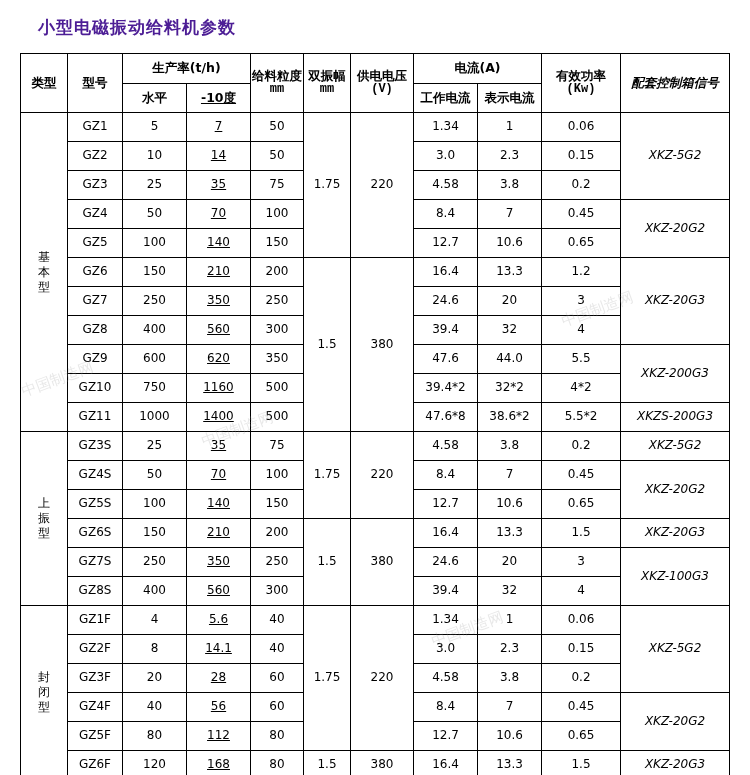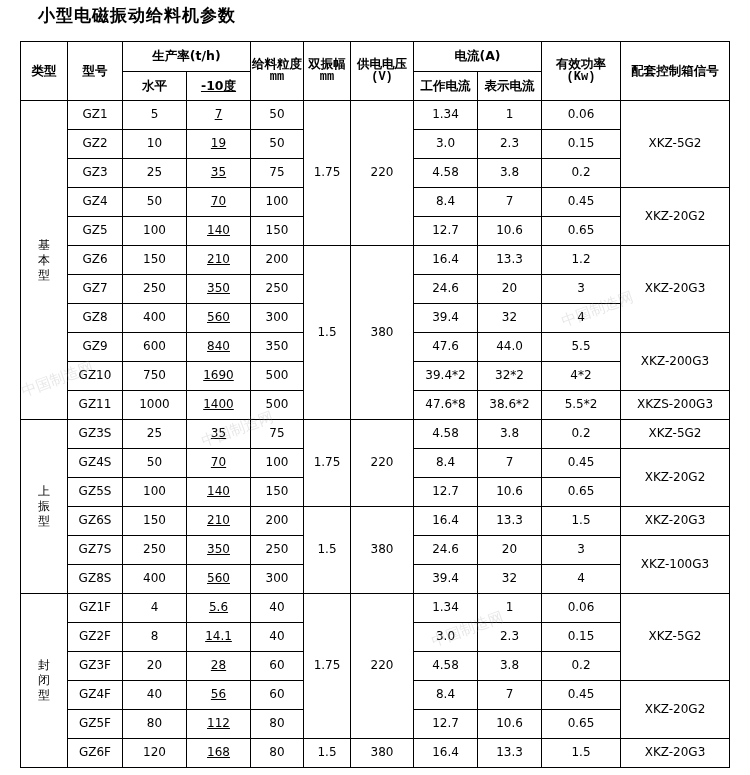--- a/index.html
+++ b/index.html
@@ -18,22 +18,22 @@
   #page {
     position: relative;
     width: 750px;
     height: 775px;
     box-sizing: border-box;
     padding: 0;
   }
   #title {
     font-size: 17px;
     font-weight: 700;
-    color: #000000;
-    padding: 4px 0 14px 38px;
+    color: #4c1d95;
+    padding: 16px 0 14px 38px;
     letter-spacing: 1px;
   }
   table.spec {
     border-collapse: collapse;
     table-layout: fixed;
     margin-left: 20px;
     width: 710px;
     background: transparent;
   }
   table.spec td, table.spec th {
@@ -67,21 +67,21 @@
   .c-type { width: 46px; }
   .c-model { width: 54px; }
   .c-h { width: 56px; }
   .c-d10 { width: 100px; text-decoration: underline; }
   .c-gran { width: 52px; }
   .c-amp { width: 46px; }
   .c-volt { width: 62px; }
   .c-work { width: 76px; }
   .c-show { width: 76px; }
   .c-power { width: 78px; }
-  .c-box { width: 108px; }
+  .c-box { width: 108px; font-style: italic; }
   .small { font-size: 12px; font-family: Liberation Mono, monospace; }
   .nowrap { white-space: nowrap; margin-left: 28px; }
   .wm {
     position: absolute;
     color: rgba(150,150,150,0.22);
     font-size: 15px;
     transform: rotate(-20deg);
     white-space: nowrap;
     pointer-events: none;
     font-family: "DejaVu Sans", "Liberation Sans", sans-serif;
@@ -136,21 +136,21 @@
           <td class="c-amp" rowspan="5">1.75</td>
           <td class="c-volt" rowspan="5">220</td>
           <td class="c-work">1.34</td>
           <td class="c-show">1</td>
           <td class="c-power">0.06</td>
           <td class="c-box nowrap" rowspan="3">XKZ-5G2</td>
         </tr>
         <tr>
           <td class="c-model">GZ2</td>
           <td class="c-h">10</td>
-          <td class="c-d10">19</td>
+          <td class="c-d10">14</td>
           <td class="c-gran">50</td>
           <td class="c-work">3.0</td>
           <td class="c-show">2.3</td>
           <td class="c-power">0.15</td>
         </tr>
         <tr>
           <td class="c-model">GZ3</td>
           <td class="c-h">25</td>
           <td class="c-d10">35</td>
           <td class="c-gran">75</td>
@@ -203,31 +203,31 @@
           <td class="c-h">400</td>
           <td class="c-d10">560</td>
           <td class="c-gran">300</td>
           <td class="c-work">39.4</td>
           <td class="c-show">32</td>
           <td class="c-power">4</td>
         </tr>
         <tr>
           <td class="c-model">GZ9</td>
           <td class="c-h">600</td>
-          <td class="c-d10">840</td>
+          <td class="c-d10">620</td>
           <td class="c-gran">350</td>
           <td class="c-work">47.6</td>
           <td class="c-show">44.0</td>
           <td class="c-power">5.5</td>
           <td class="c-box nowrap" rowspan="2">XKZ-200G3</td>
         </tr>
         <tr>
           <td class="c-model">GZ10</td>
           <td class="c-h">750</td>
-          <td class="c-d10">1690</td>
+          <td class="c-d10">1160</td>
           <td class="c-gran">500</td>
           <td class="c-work">39.4*2</td>
           <td class="c-show">32*2</td>
           <td class="c-power">4*2</td>
         </tr>
         <tr>
           <td class="c-model">GZ11</td>
           <td class="c-h">1000</td>
           <td class="c-d10">1400</td>
           <td class="c-gran">500</td>

